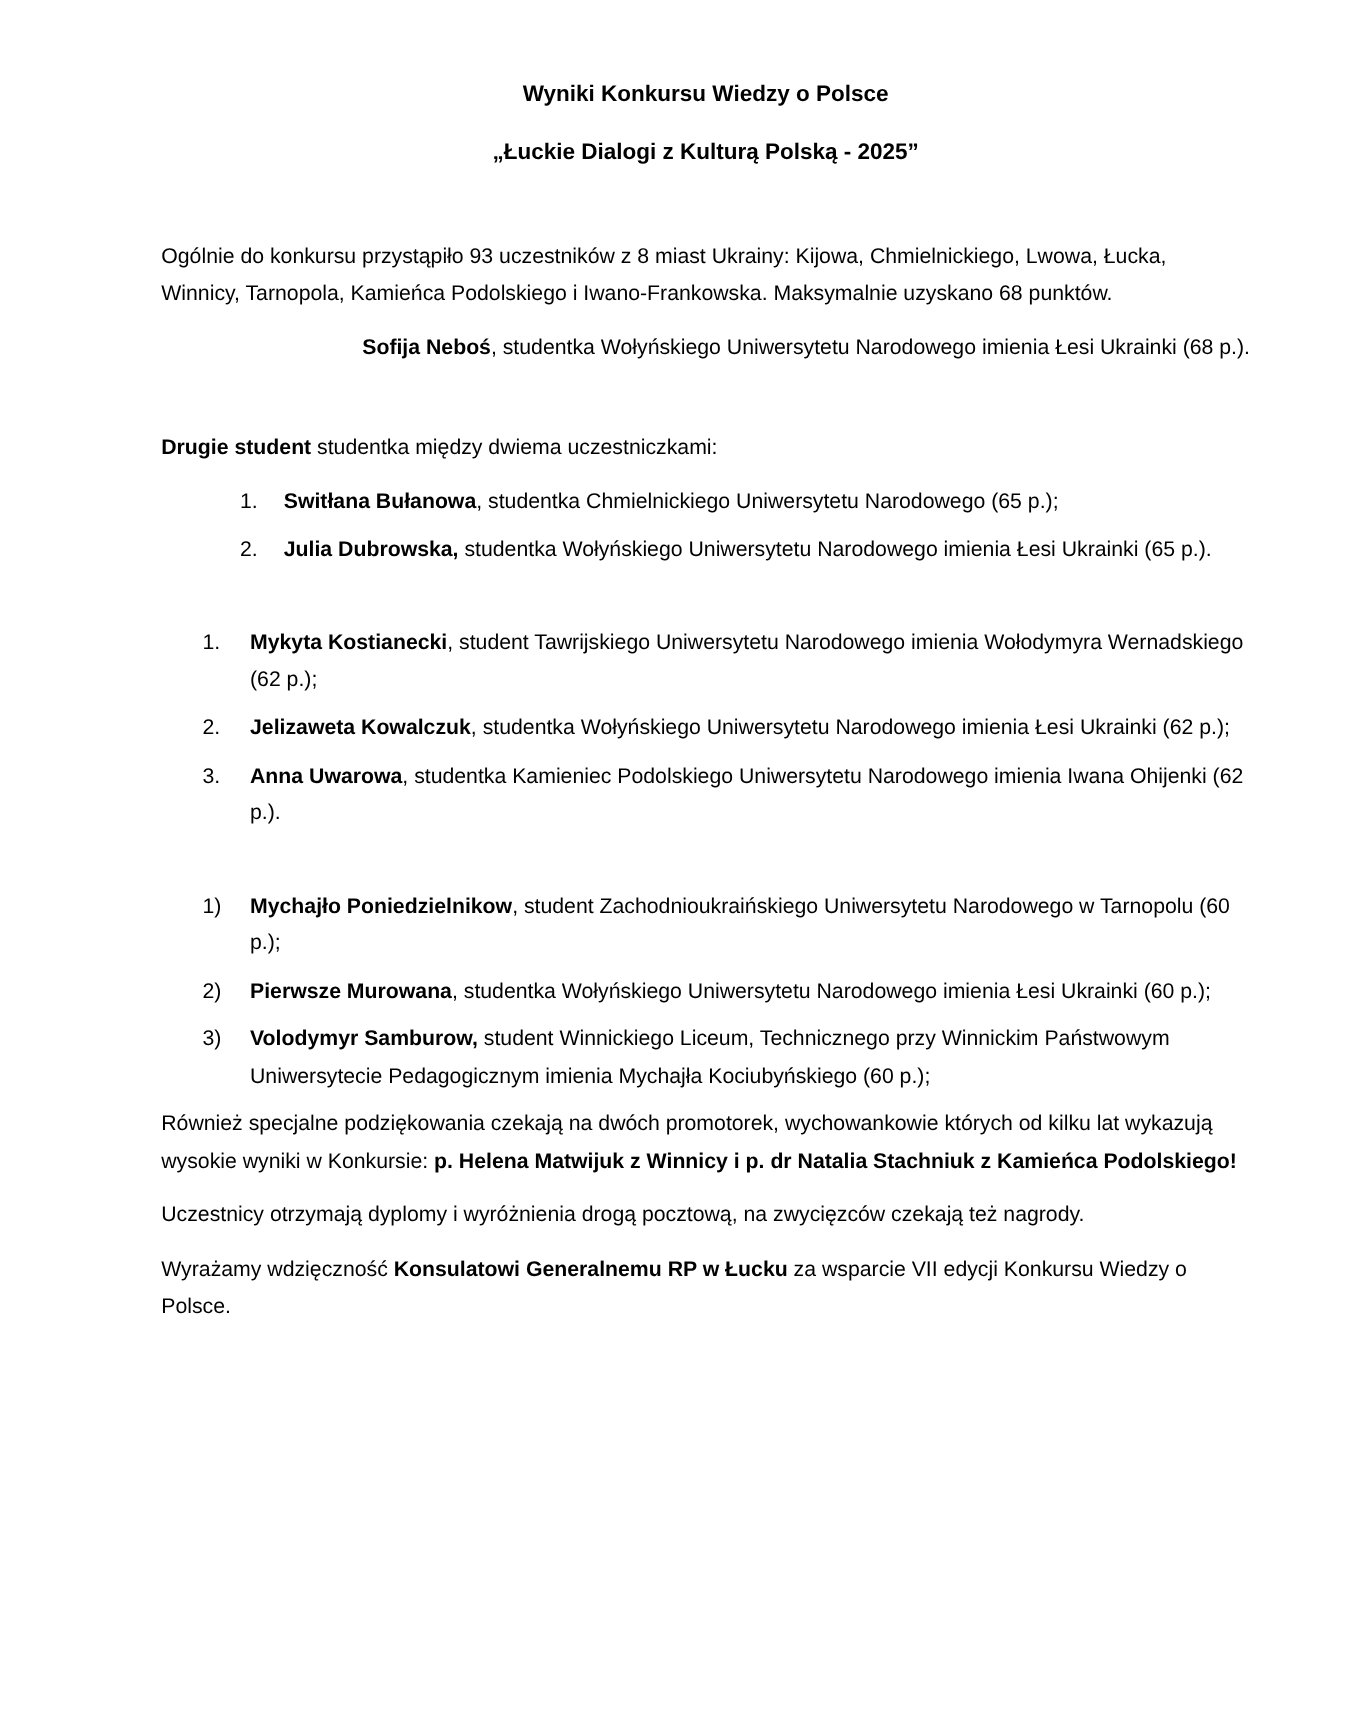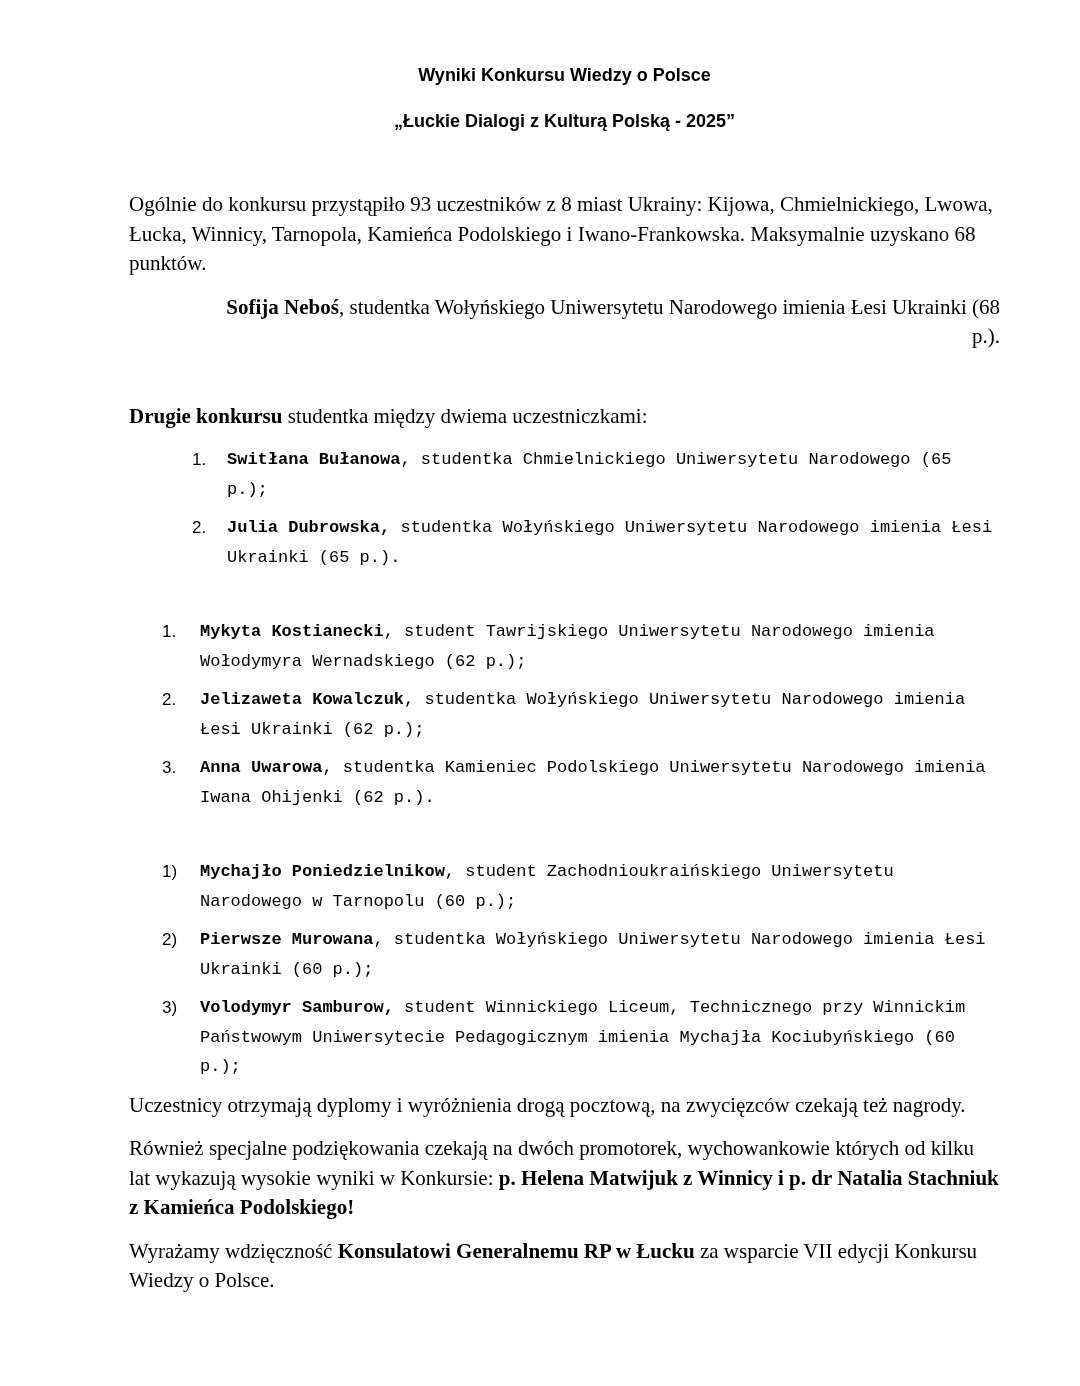--- a/index.html
+++ b/index.html
@@ -29,24 +29,23 @@
     text-align: center;
   }
   .doc-subtitle {
     margin: 16px 0 58px 0;
     font-size: 18px;
     line-height: 22px;
     font-weight: bold;
     text-align: center;
   }
   .para {
-    font-size: 21px;
+    font-size: 17px;
     line-height: 29.5px;
     margin: 0 0 14px 0;
-    font-family: Liberation Serif, serif;
   }
   .para.indent-winner {
     padding-left: 75px;
     text-align: right;
   }
   .spacer {
     height: 22px;
     margin: 0 0 14px 0;
   }
   .list-item {
@@ -58,37 +57,36 @@
   .list-item.level-1 { padding-left: 33px; }
   .list-item.level-2 { padding-left: 63px; }
   .list-item .marker {
     flex: 0 0 38px;
   }
   .list-item.level-2 .marker {
     flex: 0 0 35px;
   }
   .list-item .item-text {
     flex: 1;
-    font-family: Liberation Mono, monospace;
   }
   .run.bold {
     font-weight: bold;
   }
 </style>
 </head>
 <body>
 
 <div class="page">
   <h1 class="doc-title">Wyniki Konkursu Wiedzy o Polsce</h1>
   <h2 class="doc-subtitle">„Łuckie Dialogi z Kulturą Polską - 2025”</h2>
   <div id="doc-body">
       <div class="para"><span class="run">Ogólnie do konkursu przystąpiło 93 uczestników z 8 miast Ukrainy: Kijowa, Chmielnickiego, Lwowa, Łucka, Winnicy, Tarnopola, Kamieńca Podolskiego i Iwano-Frankowska. Maksymalnie uzyskano 68 punktów.</span></div>
       <div class="para indent-winner"><span class="run bold">Sofija Neboś</span><span class="run">, studentka Wołyńskiego Uniwersytetu Narodowego imienia Łesi Ukrainki (68 p.).</span></div>
       <div class="spacer"></div>
-      <div class="para"><span class="run bold">Drugie konkursu</span><span class="run"> studentka między dwiema uczestniczkami:</span></div>
+      <div class="para"><span class="run bold">Drugie student</span><span class="run"> studentka między dwiema uczestniczkami:</span></div>
       <div class="list-item level-2">
         <span class="marker">1.</span>
         <div class="item-text"><span class="run bold">Switłana Bułanowa</span><span class="run">, studentka Chmielnickiego Uniwersytetu Narodowego (65 p.);</span></div>
       </div>
       <div class="list-item level-2">
         <span class="marker">2.</span>
         <div class="item-text"><span class="run bold">Julia Dubrowska,</span><span class="run"> studentka Wołyńskiego Uniwersytetu Narodowego imienia Łesi Ukrainki (65 p.).</span></div>
       </div>
       <div class="spacer"></div>
       <div class="list-item level-1">
@@ -109,17 +107,17 @@
         <div class="item-text"><span class="run bold">Mychajło Poniedzielnikow</span><span class="run">, student Zachodnioukraińskiego Uniwersytetu Narodowego w Tarnopolu (60 p.);</span></div>
       </div>
       <div class="list-item level-1">
         <span class="marker">2)</span>
         <div class="item-text"><span class="run bold">Pierwsze Murowana</span><span class="run">, studentka Wołyńskiego Uniwersytetu Narodowego imienia Łesi Ukrainki (60 p.);</span></div>
       </div>
       <div class="list-item level-1">
         <span class="marker">3)</span>
         <div class="item-text"><span class="run bold">Volodymyr Samburow,</span><span class="run"> student Winnickiego Liceum, Technicznego przy Winnickim Państwowym Uniwersytecie Pedagogicznym imienia Mychajła Kociubyńskiego (60 p.);</span></div>
       </div>
+      <div class="para"><span class="run">Również specjalne podziękowania czekają na dwóch promotorek, wychowankowie których od kilku lat wykazują wysokie wyniki w Konkursie: </span><span class="run bold">p. Helena Matwijuk z Winnicy i p. dr Natalia Stachniuk z Kamieńca Podolskiego!</span></div>
       <div class="para"><span class="run">Uczestnicy otrzymają dyplomy i wyróżnienia drogą pocztową, na zwycięzców czekają też nagrody.</span></div>
-      <div class="para"><span class="run">Również specjalne podziękowania czekają na dwóch promotorek, wychowankowie których od kilku lat wykazują wysokie wyniki w Konkursie: </span><span class="run bold">p. Helena Matwijuk z Winnicy i p. dr Natalia Stachniuk z Kamieńca Podolskiego!</span></div>
       <div class="para"><span class="run">Wyrażamy wdzięczność </span><span class="run bold">Konsulatowi Generalnemu RP w Łucku</span><span class="run"> za wsparcie VII edycji Konkursu Wiedzy o Polsce.</span></div>
     </div>
 </div>
 
 </body></html>

